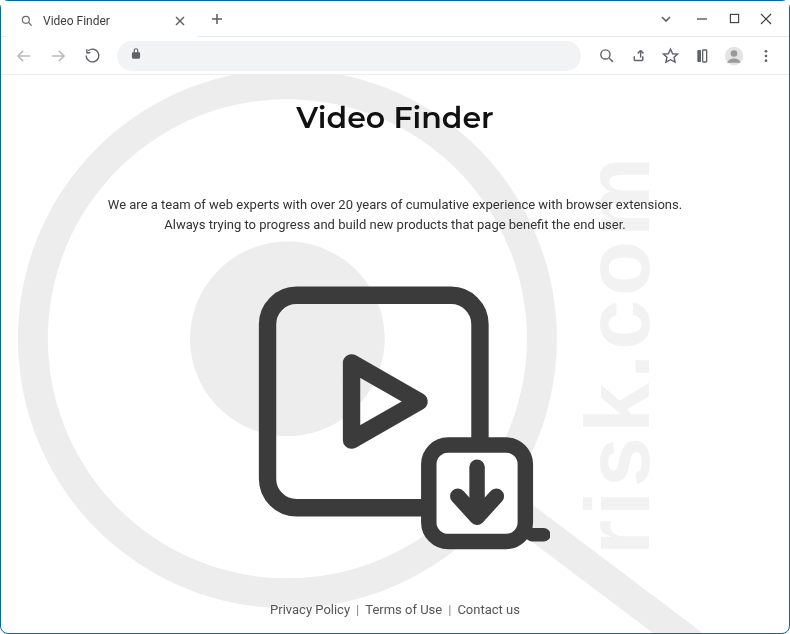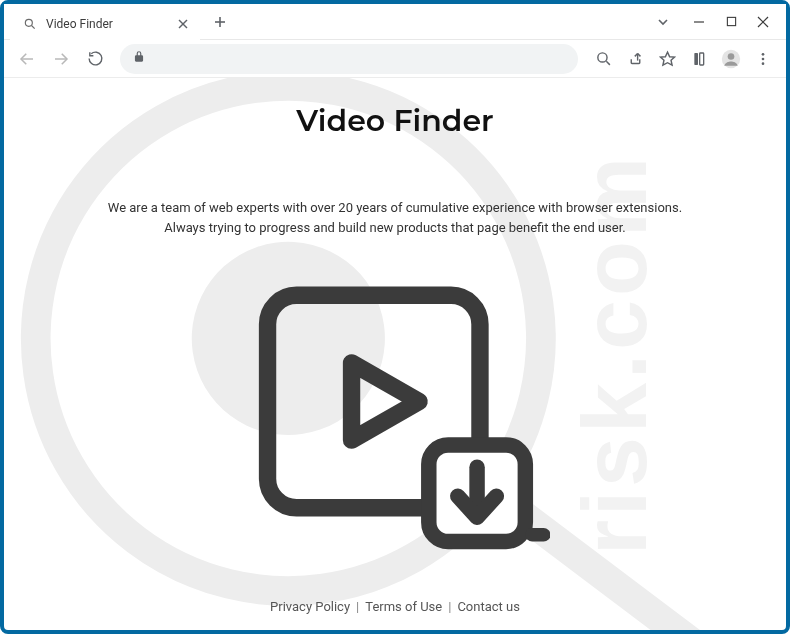--- a/index.html
+++ b/index.html
@@ -8,21 +8,21 @@
     background: #fff;
     width: 790px;
     height: 634px;
     overflow: hidden;
     position: relative;
   }
   
   .window {
     width: 100%;
     height: 100%;
-    border: 4px solid #0369a1;
+    border: 1px solid #0369a1;
     border-radius: 8px;
     display: flex;
     flex-direction: column;
     background: #fff;
     position: relative;
   }
   .titlebar {
     height: 36px;
     display: flex;
     align-items: center;

